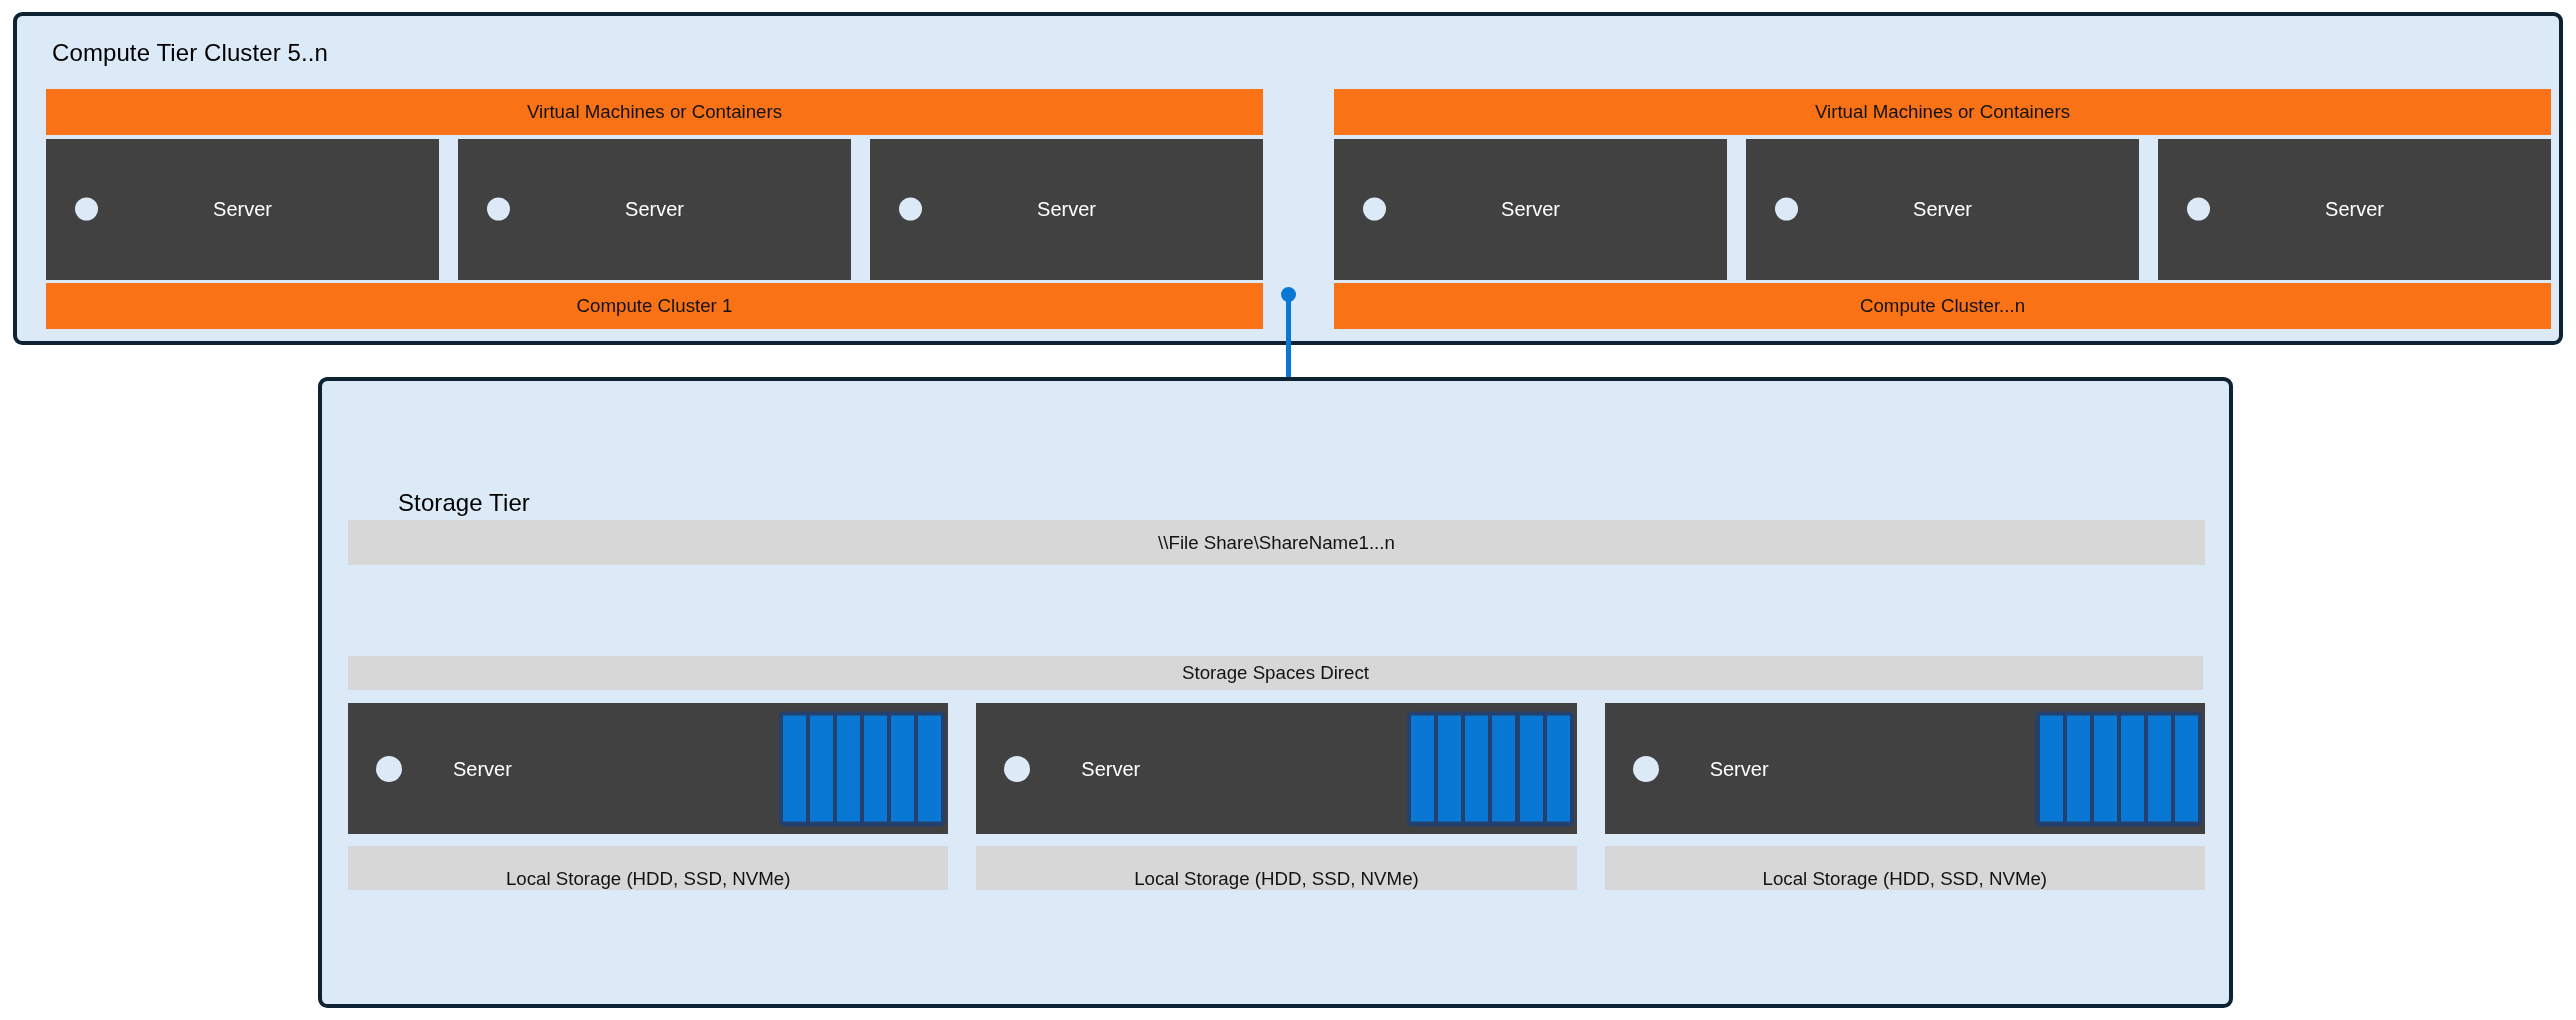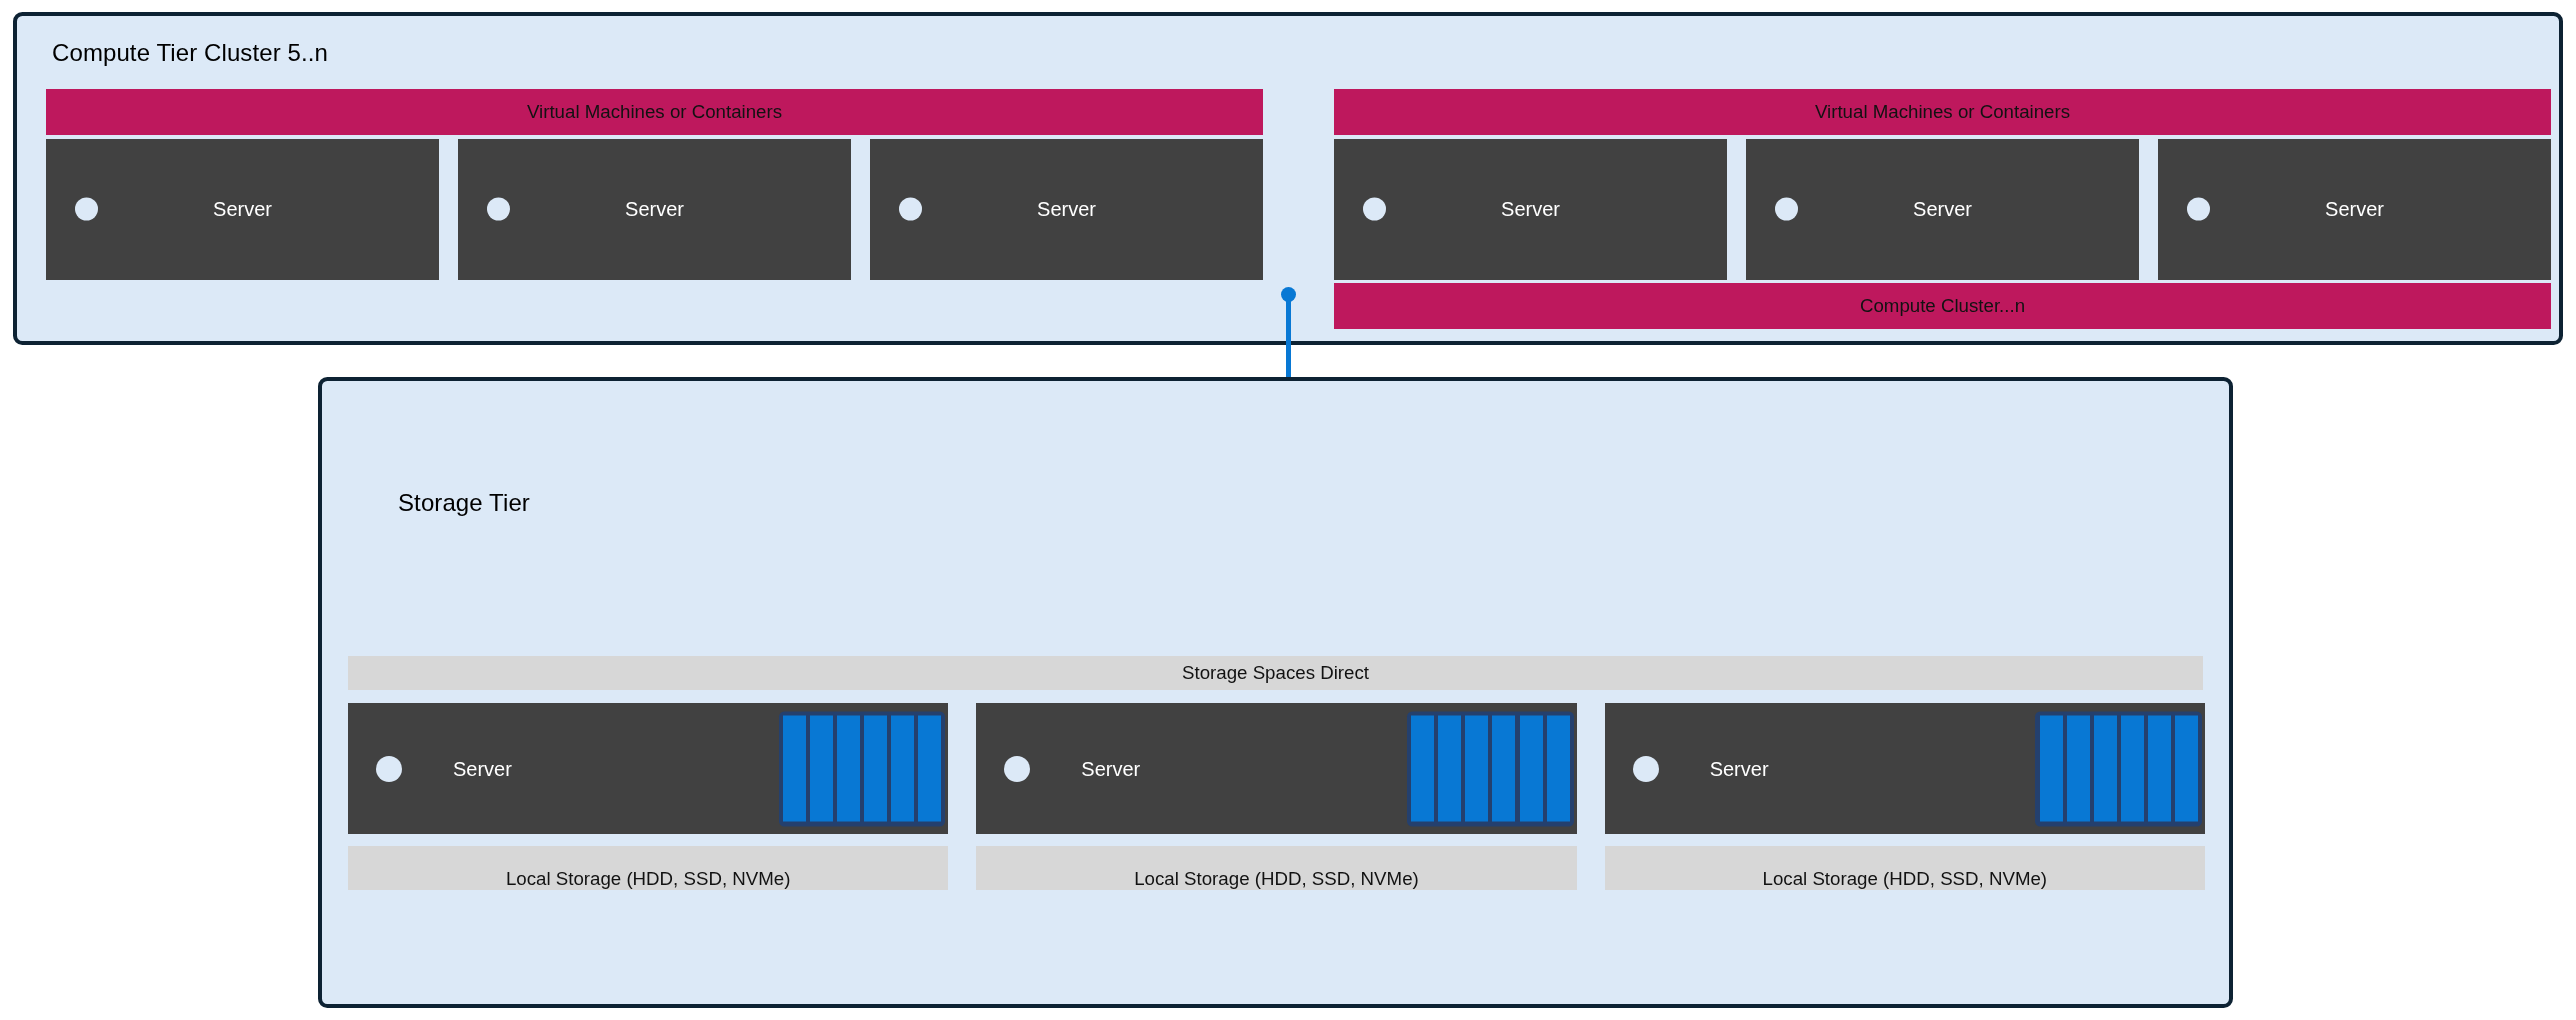--- a/index.html
+++ b/index.html
@@ -52,21 +52,21 @@
     top: 73px;
     height: 240px;
   }
   #cluster-1 { left: 29px;   width: 1217px; }
   #cluster-n { left: 1317px; width: 1217px; }
 
   .band {
     position: absolute;
     left: 0;
     width: 100%;
-    background: #be185d;
+    background: #f97316;
     box-sizing: border-box;
     display: flex;
     align-items: center;
     justify-content: center;
   }
   .band-label {
     font-size: 18.7px;
     color: #121212;
     white-space: nowrap;
   }
@@ -244,20 +244,23 @@
       <div class="server-box">
         <span class="server-led"></span>
         <span class="server-label">Server</span>
       </div>
       <div class="server-box">
         <span class="server-led"></span>
         <span class="server-label">Server</span>
       </div>
     </div>
 
+    <div class="band band-bottom">
+      <span class="band-label">Compute Cluster 1</span>
+    </div>
   </div>
 
   <div class="cluster" id="cluster-n">
     <div class="band band-top">
       <span class="band-label">Virtual Machines or Containers</span>
     </div>
 
     <div class="server-row">
       <div class="server-box">
         <span class="server-led"></span>
@@ -289,20 +292,23 @@
 <div id="folder-icon">
   <svg viewBox="0 0 172 100" width="100" height="58" aria-hidden="true">
     <path d="M6 12 A6 6 0 0 1 12 6 L66 6 L84 24 L166 24 A6 6 0 0 1 172 30 L172 94 A6 6 0 0 1 166 100 L12 100 A6 6 0 0 1 6 94 Z" fill="#0878d4"></path>
   </svg>
 </div>
 
 <div class="tier" id="storage-tier">
 
   <div class="tier-title" id="storage-tier-title">Storage Tier</div>
 
+  <div class="storage-band" id="band-fileshare">
+    <span class="band-label">\\File Share\ShareName1...n</span>
+  </div>
 
 
   <div class="storage-band" id="band-s2d">
     <span class="band-label">Storage Spaces Direct</span>
   </div>
 
   <div id="storage-nodes">
 
     <div class="storage-node">
       <div class="storage-node-body">

